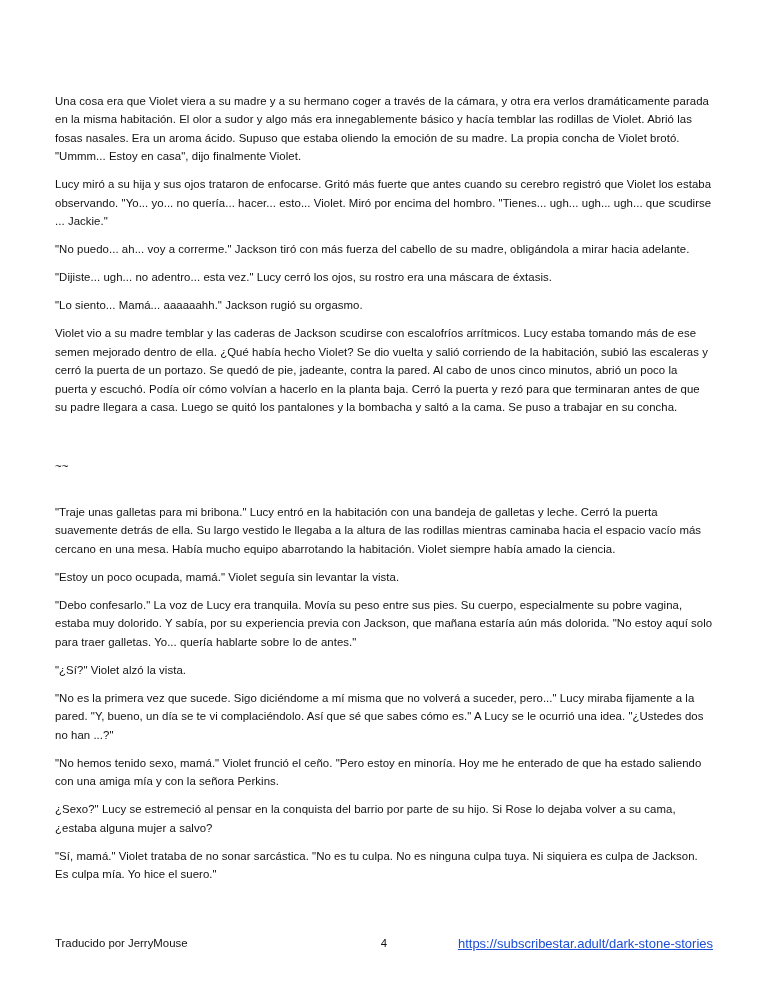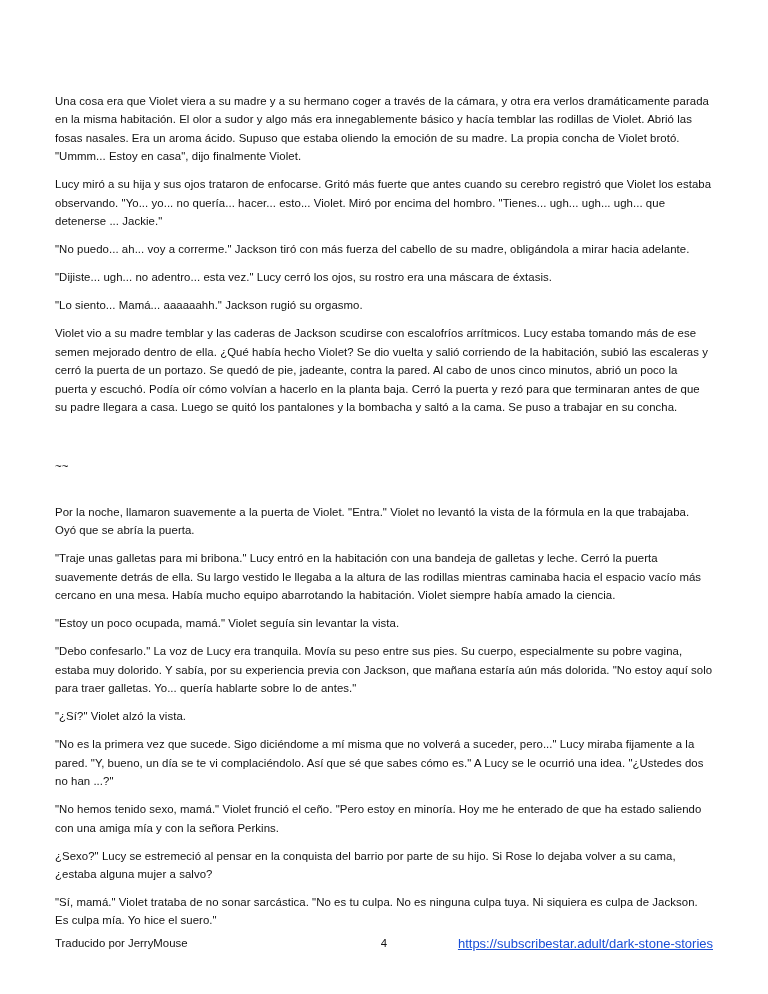--- a/index.html
+++ b/index.html
@@ -70,27 +70,26 @@
     font-size: 13px;
     white-space: nowrap;
   }
 </style>
 </head>
 <body>
 
 <div class="page">
   <div class="body-text">
     <p class="para">Una cosa era que Violet viera a su madre y a su hermano coger a través de la cámara, y otra era verlos dramáticamente parada en la misma habitación. El olor a sudor y algo más era innegablemente básico y hacía temblar las rodillas de Violet. Abrió las fosas nasales. Era un aroma ácido. Supuso que estaba oliendo la emoción de su madre. La propia concha de Violet brotó. "Ummm... Estoy en casa", dijo finalmente Violet.</p>
-    <p class="para">Lucy miró a su hija y sus ojos trataron de enfocarse. Gritó más fuerte que antes cuando su cerebro registró que Violet los estaba observando. "Yo... yo... no quería... hacer... esto... Violet. Miró por encima del hombro. "Tienes... ugh... ugh... ugh... que detenerse ... Jackie."</p>
+    <p class="para">Lucy miró a su hija y sus ojos trataron de enfocarse. Gritó más fuerte que antes cuando su cerebro registró que Violet los estaba observando. "Yo... yo... no quería... hacer... esto... Violet. Miró por encima del hombro. "Tienes... ugh... ugh... ugh... que scudirse ... Jackie."</p>
     <p class="para">"No puedo... ah... voy a correrme." Jackson tiró con más fuerza del cabello de su madre, obligándola a mirar hacia adelante.</p>
     <p class="para">"Dijiste... ugh... no adentro... esta vez." Lucy cerró los ojos, su rostro era una máscara de éxtasis.</p>
     <p class="para">"Lo siento... Mamá... aaaaaahh." Jackson rugió su orgasmo.</p>
     <p class="para gap-after">Violet vio a su madre temblar y las caderas de Jackson scudirse con escalofríos arrítmicos. Lucy estaba tomando más de ese semen mejorado dentro de ella. ¿Qué había hecho Violet? Se dio vuelta y salió corriendo de la habitación, subió las escaleras y cerró la puerta de un portazo. Se quedó de pie, jadeante, contra la pared. Al cabo de unos cinco minutos, abrió un poco la puerta y escuchó. Podía oír cómo volvían a hacerlo en la planta baja. Cerró la puerta y rezó para que terminaran antes de que su padre llegara a casa. Luego se quitó los pantalones y la bombacha y saltó a la cama. Se puso a trabajar en su concha.</p>
     <p class="divider-para">~~</p>
-    <p class="para">Por la noche, llamaron suavemente a la puerta de Violet. "Entra." Violet no levantó la vista de la fórmula en la que trabajaba. Oyó que se abría la puerta.</p>
     <p class="para">"Traje unas galletas para mi bribona." Lucy entró en la habitación con una bandeja de galletas y leche. Cerró la puerta suavemente detrás de ella. Su largo vestido le llegaba a la altura de las rodillas mientras caminaba hacia el espacio vacío más cercano en una mesa. Había mucho equipo abarrotando la habitación. Violet siempre había amado la ciencia.</p>
     <p class="para">"Estoy un poco ocupada, mamá." Violet seguía sin levantar la vista.</p>
     <p class="para">"Debo confesarlo." La voz de Lucy era tranquila. Movía su peso entre sus pies. Su cuerpo, especialmente su pobre vagina, estaba muy dolorido. Y sabía, por su experiencia previa con Jackson, que mañana estaría aún más dolorida. "No estoy aquí solo para traer galletas. Yo... quería hablarte sobre lo de antes."</p>
     <p class="para">"¿Sí?" Violet alzó la vista.</p>
     <p class="para">"No es la primera vez que sucede. Sigo diciéndome a mí misma que no volverá a suceder, pero..." Lucy miraba fijamente a la pared. "Y, bueno, un día se te vi complaciéndolo. Así que sé que sabes cómo es." A Lucy se le ocurrió una idea. "¿Ustedes dos no han ...?"</p>
     <p class="para">"No hemos tenido sexo, mamá." Violet frunció el ceño. "Pero estoy en minoría. Hoy me he enterado de que ha estado saliendo con una amiga mía y con la señora Perkins.</p>
     <p class="para">¿Sexo?" Lucy se estremeció al pensar en la conquista del barrio por parte de su hijo. Si Rose lo dejaba volver a su cama, ¿estaba alguna mujer a salvo?</p>
     <p class="para">"Sí, mamá." Violet trataba de no sonar sarcástica. "No es tu culpa. No es ninguna culpa tuya. Ni siquiera es culpa de Jackson. Es culpa mía. Yo hice el suero."</p>
   </div>
 

